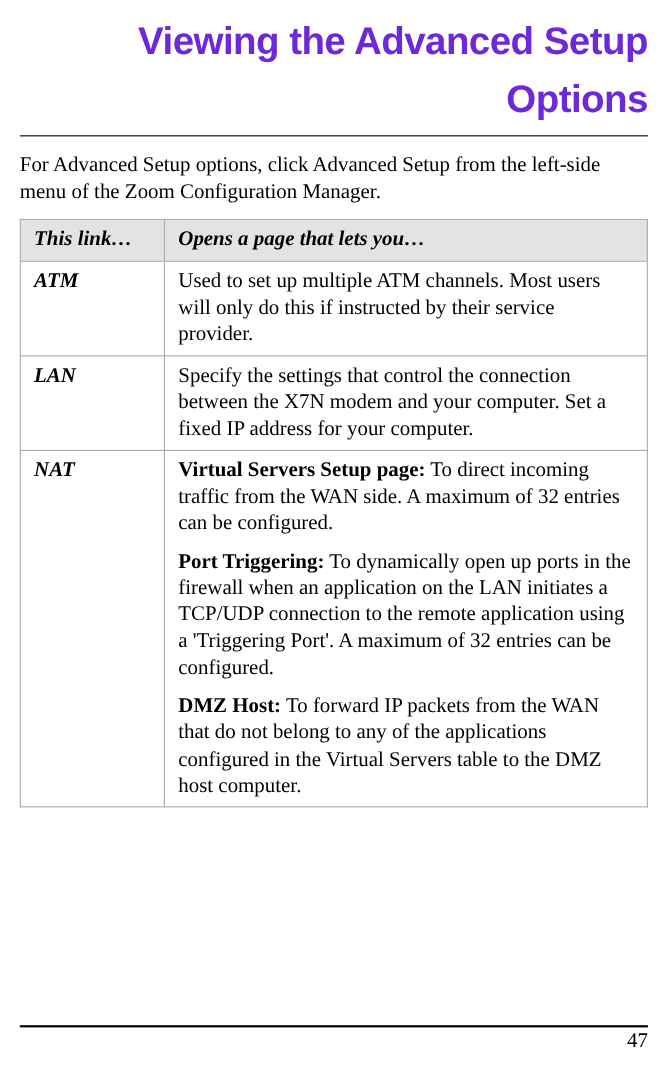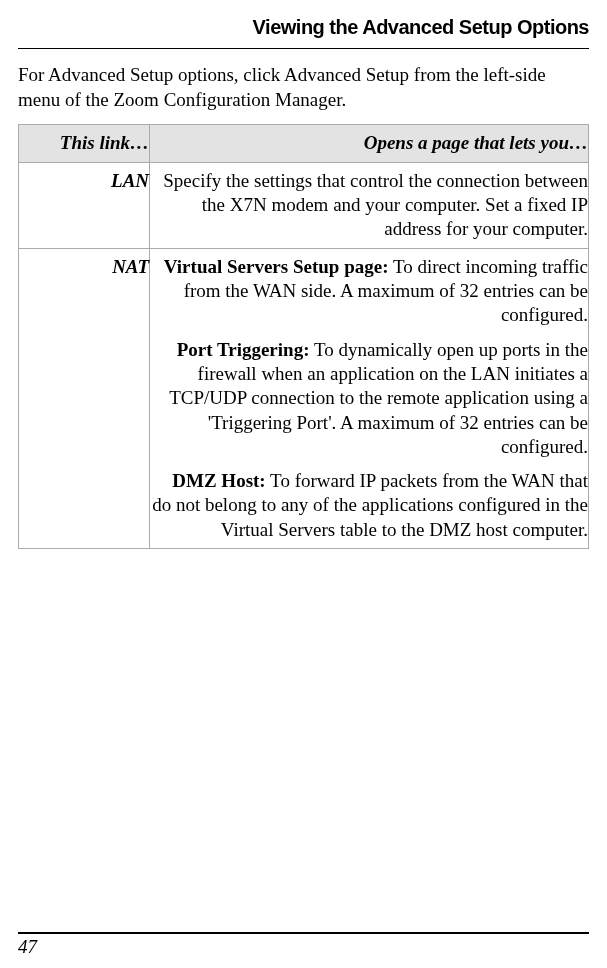--- a/index.html
+++ b/index.html
@@ -11,25 +11,25 @@
       width: 607px;
       height: 968px;
       font-family: Garamond, Georgia, 'Times New Roman', serif;
       background: #fff;
       color: #000;
       padding: 12px 18px;
       position: relative;
     }
     .heading {
       font-family: Verdana, Geneva, sans-serif;
-      font-size: 20px;
+      font-size: 35px;
       font-weight: bold;
       text-align: right;
       line-height: 1.5;
-      color: #000000;
+      color: #6d28d9;
       margin-bottom: 6px;
       letter-spacing: -0.5px;
     }
     .heading-rule {
       border: none;
       border-top: 1px solid #000;
       margin-bottom: 14px;
     }
     .intro {
       font-size: 19px;
@@ -41,23 +41,23 @@
     }
     table {
       width: 100%;
       border-collapse: collapse;
       table-layout: fixed;
     }
     col.col-link { width: 23%; }
     col.col-desc { width: 77%; }
     th, td {
       border: 1px solid #aaa;
-      text-align: right;
+      text-align: left;
       vertical-align: top;
-      padding: 6px 0;
+      padding: 6px 12px;
       font-size: 19px;
       line-height: 1.28;
     }
     th {
       background: #e3e3e3;
       font-weight: bold;
       font-style: italic;
     }
     td.link-cell {
       font-weight: bold;
@@ -77,23 +77,22 @@
       bottom: 10px;
       right: 18px;
       width: 571px;
     }
     .footer-rule {
       border: none;
       border-top: 2px solid #000;
       margin-bottom: 2px;
     }
     .page-num {
-      text-align: left;
+      text-align: right;
       font-size: 19px;
-      font-style: italic;
     }
   </style>
 </head>
 <body>
 
 <h1 class="heading">Viewing the Advanced Setup Options</h1>
 <hr class="heading-rule">
 
 <p class="intro">
   <span>For </span><span class="b">Advanced Setup</span><span> options, click </span><span class="b">Advanced Setup</span><span> from the left-side menu of the </span><span class="b">Zoom Configuration Manager</span><span>.</span>
@@ -104,20 +103,24 @@
     <col class="col-link">
     <col class="col-desc">
   </colgroup>
   <thead>
     <tr>
       <th>This link…</th>
       <th>Opens a page that lets you…</th>
     </tr>
   </thead>
   <tbody>
+    <tr>
+      <td class="link-cell">ATM</td>
+      <td>Used to set up multiple ATM channels. Most users will only do this if instructed by their service provider.</td>
+    </tr>
     <tr>
       <td class="link-cell">LAN</td>
       <td>Specify the settings that control the connection between the X7N modem and your computer. Set a fixed IP address for your computer.</td>
     </tr>
     <tr>
       <td class="link-cell">NAT</td>
       <td>
         <div class="sub-section">
           <span class="sub-label">Virtual Servers Setup page:</span><span> To direct incoming traffic from the WAN side.  A maximum of 32 entries can be configured.</span>
         </div>

